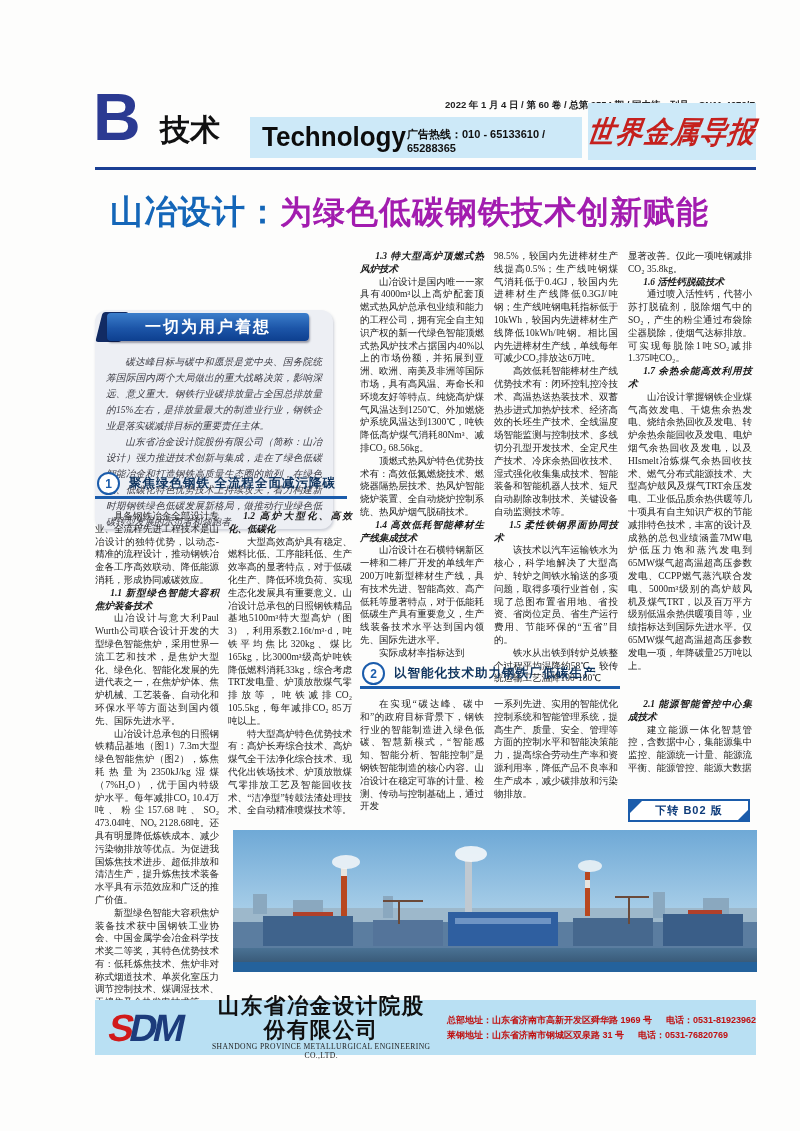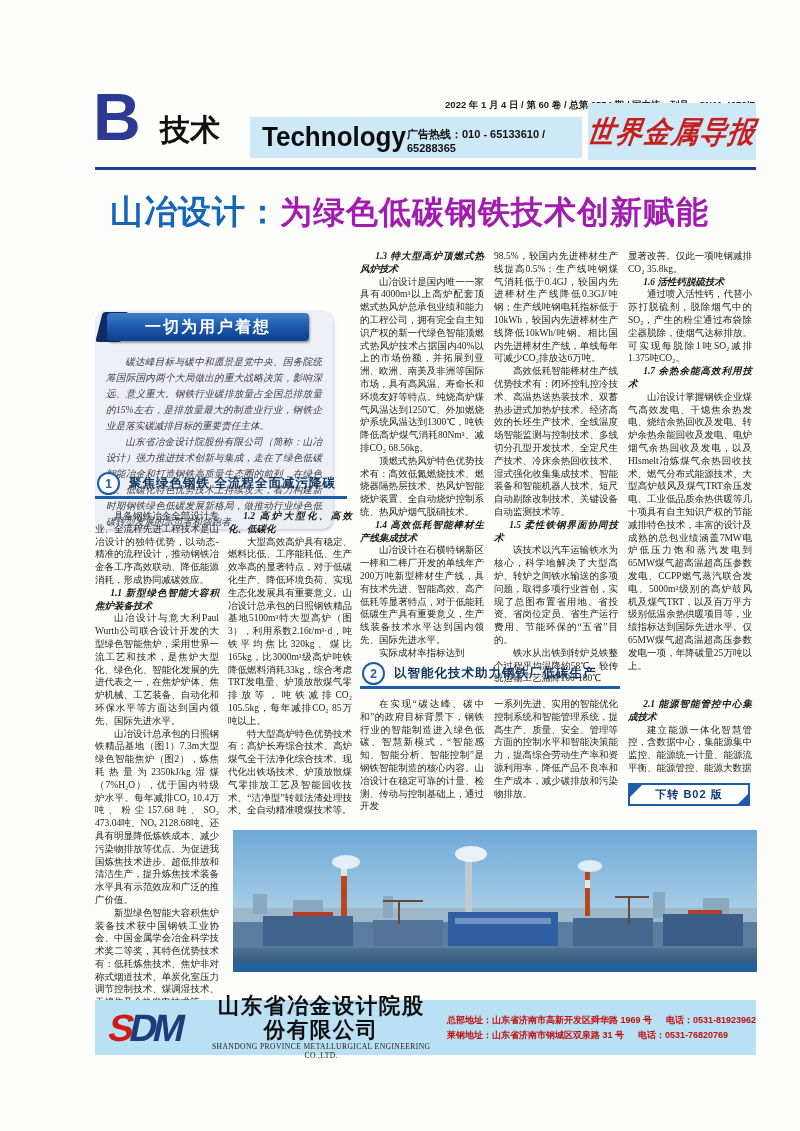--- a/index.html
+++ b/index.html
@@ -57,21 +57,21 @@
   #sec2 .sec-line{width:260px;}
   
   .col{position:absolute;width:124px;font-size:9.5px;line-height:12.8px;text-align:justify;
        color:#222;}
   .col p{margin:0;text-indent:2em;}
   .col .col-h{font-weight:bold;font-style:italic;text-indent:1.6em;color:#1a1a1a;}
   #col3t{left:360px;top:250px;} #col4t{left:494px;top:250px;} #col5t{left:628px;top:250px;}
   #col1{left:95px;top:510px;}  #col2{left:228px;top:510px;}
   #col3b{left:360px;top:698px;} #col4b{left:494px;top:698px;} #col5b{left:628px;top:698px;}
   
-  .cont-box{position:relative;margin-top:8px;width:118px;height:19px;border:2px solid #1b5cab;
+  .cont-box{position:relative;margin-top:24px;width:118px;height:19px;border:2px solid #1b5cab;
             background:#fff;display:flex;align-items:center;justify-content:center;}
   .cont-box span{font-size:11px;font-weight:800;color:#0d3b7a;
                  font-family:"Liberation Sans",sans-serif;letter-spacing:1px;}
   .cont-box::before{content:"";position:absolute;left:-1px;top:-1px;border-style:solid;
                     border-width:14px 14px 0 0;border-color:#1b5cab transparent transparent transparent;}
   .cont-box::after{content:"";position:absolute;right:-1px;bottom:-1px;border-style:solid;
                    border-width:0 0 12px 12px;border-color:transparent transparent #1b5cab transparent;}
   
   .photo{position:absolute;left:233px;top:830px;width:524px;height:142px;}
   .caption{position:absolute;left:233px;top:975px;width:524px;text-align:center;font-size:9.5px;

